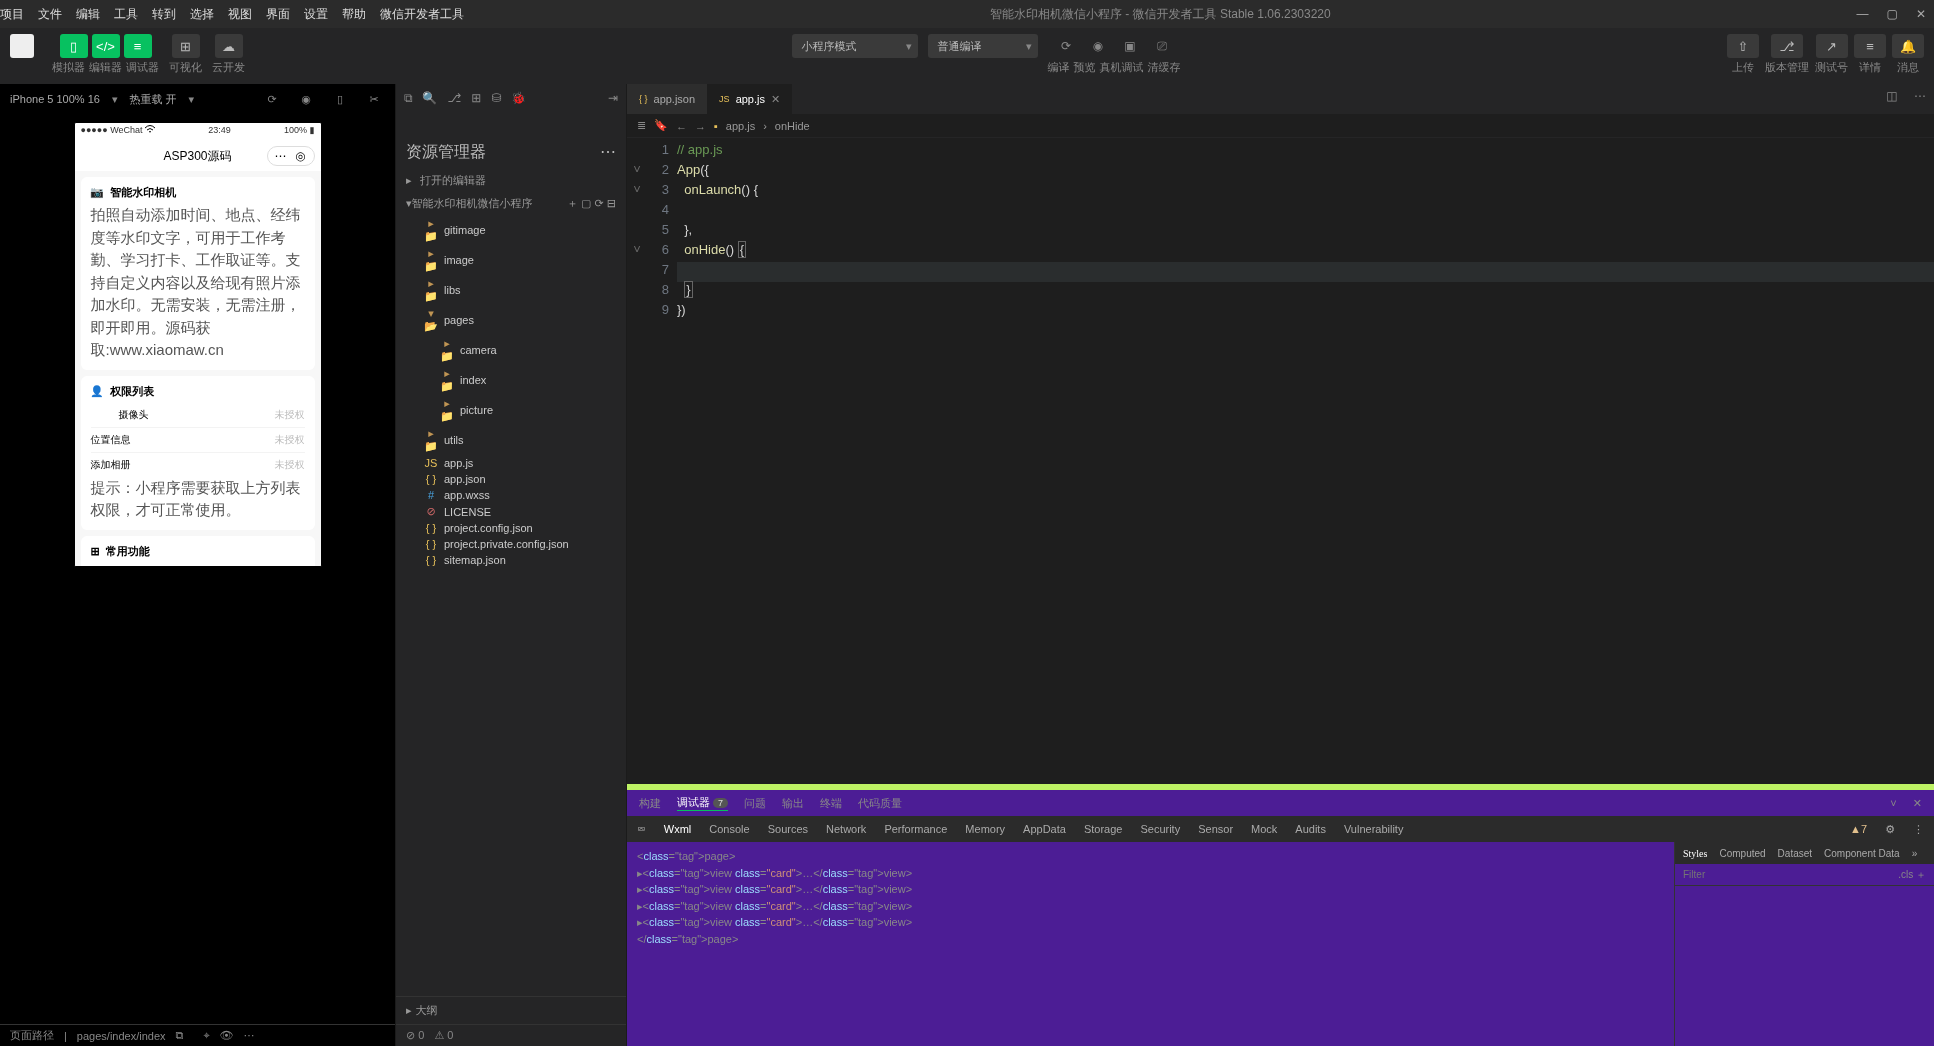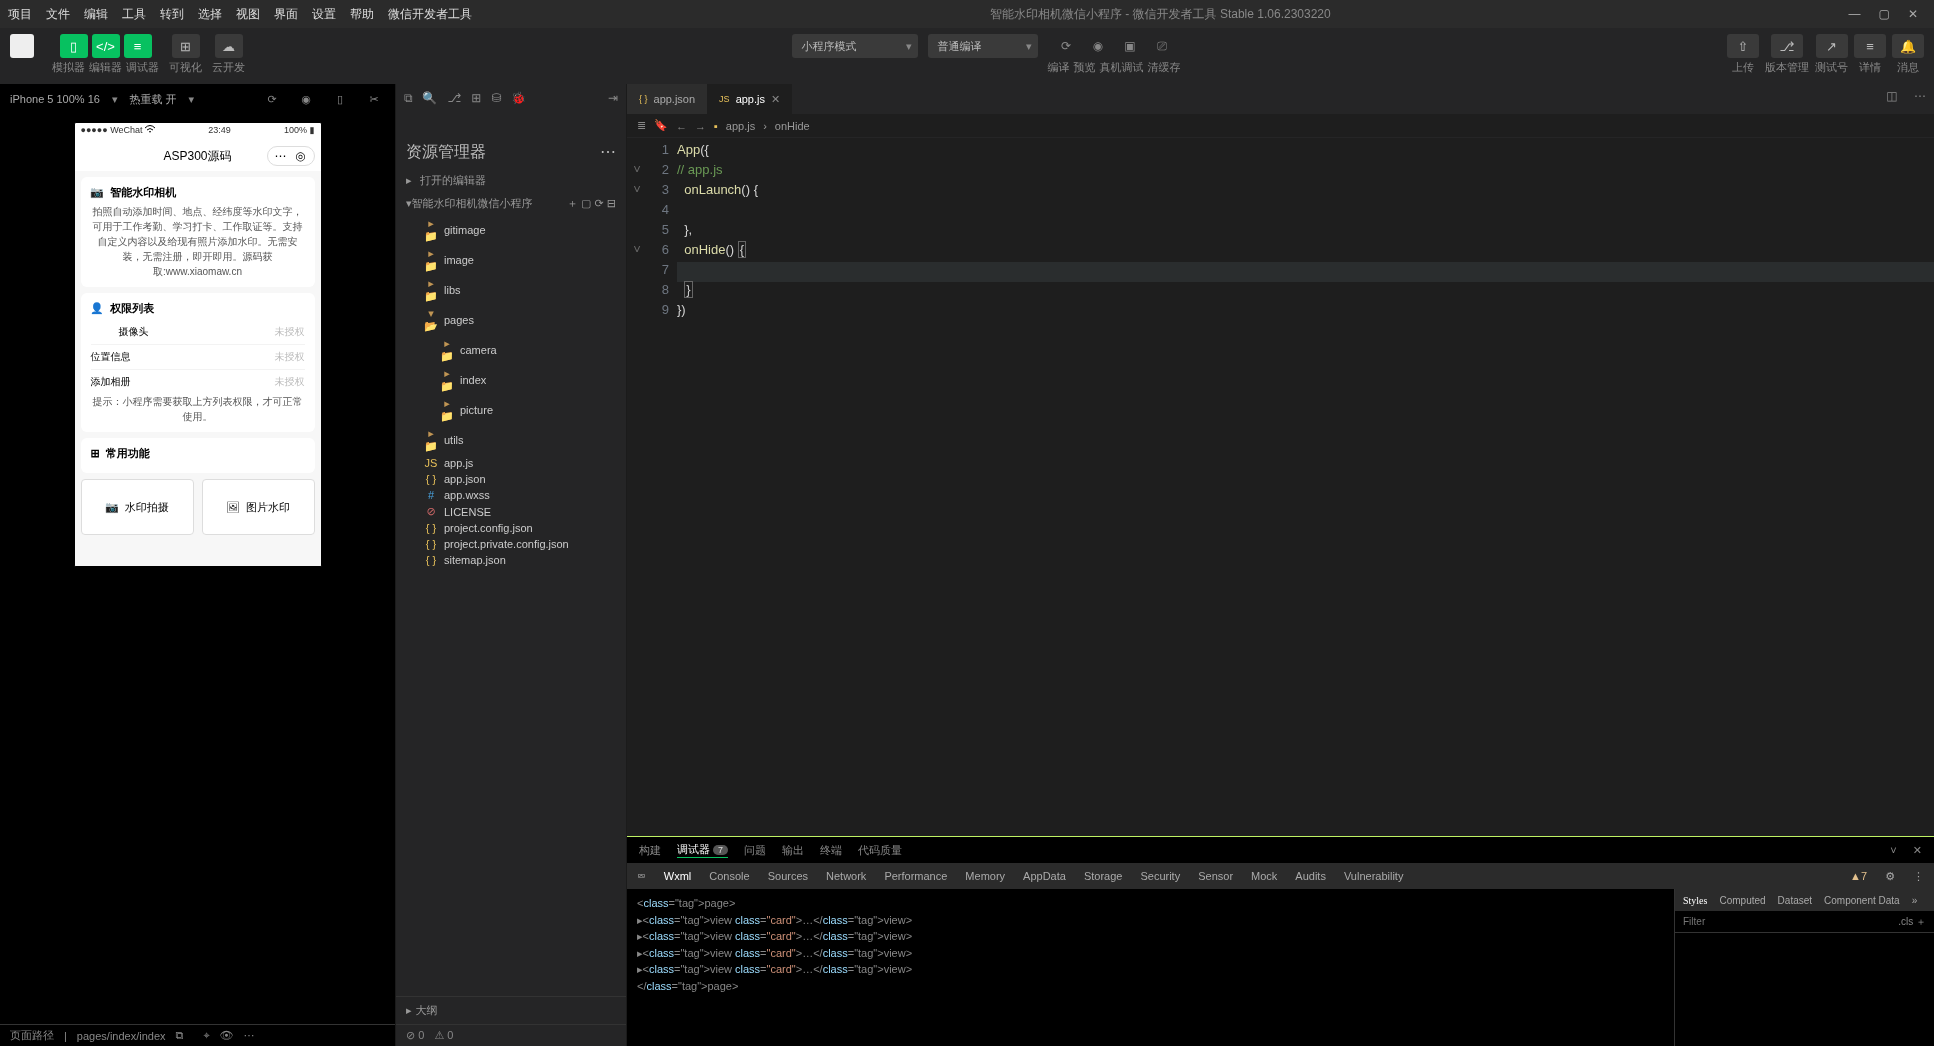--- a/index.html
+++ b/index.html
@@ -1,17 +1,17 @@
 <!DOCTYPE html>
 <html><head>
 <meta charset="utf-8">
 <style>
 * { margin: 0; padding: 0; box-sizing: border-box; font-family: "Microsoft YaHei", Arial, sans-serif; }
 body { background: #1e1e1e; color: #ccc; font-size: 12px; width: 1934px; height: 1046px; overflow: hidden; display:flex; flex-direction:column;}
-.menubar { height: 28px; background:#2b2b2b; display:flex; align-items:center; padding:0 8px; gap:14px; font-size:12px; color:#ddd;}
+.menubar { height: 28px; background:#2b2b2b; display:flex; align-items:center; padding:0 0; gap:14px; font-size:12px; color:#ddd;}
 .menubar .spacer{flex:1;}
 .menubar .title{color:#888;}
 .wincontrols{display:flex; gap:18px; color:#aaa; padding-right:8px;}
 .toolbar{height:56px; background:#252526; display:flex; align-items:flex-start; padding:6px 10px; gap:10px;}
 .tb-group{display:flex; flex-direction:column; align-items:center; gap:2px;}
 .tb-btnrow{display:flex; gap:4px;}
 .tb-btn{width:28px;height:24px;border-radius:3px;background:#3a3a3a;display:flex;align-items:center;justify-content:center;color:#bbb;font-size:13px;}
 .tb-btn.green{background:#07c160;color:#fff;}
 .tb-label{font-size:11px;color:#888;}
 .tb-select{height:24px;background:#3a3a3a;border-radius:3px;padding:0 22px 0 10px;color:#bbb;font-size:11px;display:flex;align-items:center;position:relative;}
@@ -28,21 +28,21 @@
 .sim-tb-icon{width:22px;height:22px;display:flex;align-items:center;justify-content:center;color:#888;}
 .sim-canvas{flex:1;display:flex;align-items:flex-start;justify-content:center;padding-top:8px;}
 .phone{width:248px;height:445px;background:#fff;border:1px solid #000;border-radius:2px;display:flex;flex-direction:column;overflow:hidden;color:#000;}
 .phone-status{height:18px;padding:2px 6px;display:flex;justify-content:space-between;font-size:9px;color:#333;}
 .phone-title{height:30px;display:flex;align-items:center;justify-content:center;font-size:12px;position:relative;}
 .phone-title .capsule{position:absolute;right:6px;display:flex;gap:6px;border:1px solid #ddd;border-radius:14px;padding:2px 6px;}
 .capsule span{width:14px;height:14px;display:flex;align-items:center;justify-content:center;}
 .phone-body{flex:1;background:#f7f7f7;overflow:auto;}
 .card{background:#fff;margin:6px;border-radius:6px;padding:8px 10px;font-size:10px;}
 .card h3{font-size:11px;display:flex;align-items:center;gap:6px;margin-bottom:4px;}
-.card p{color:#555;line-height:1.5;font-size:10px;text-align:center;}
+.card p{color:#555;line-height:1.5;font-size:15px;}
 .perm-row{display:flex;justify-content:space-between;padding:5px 0;font-size:10px;border-top:1px solid #f3f3f3;}
 .perm-row:first-of-type{border-top:none;margin-left:28px;}
 .perm-row .status{color:#bbb;}
 .hint{color:#aaa;font-size:9px;}
 .share-row{text-align:center;margin:6px;padding:10px;background:#fff;font-size:11px;}
 .func-row{display:flex;gap:8px;margin:6px;}
 .func-btn{flex:1;border:1px solid #ddd;border-radius:4px;height:56px;display:flex;align-items:center;justify-content:center;gap:6px;font-size:11px;background:#fff;}
 
 .explorer{width:232px;background:#252526;display:flex;flex-direction:column;border-left:1px solid #1b1b1b;border-right:1px solid #1b1b1b;}
 .exp-iconbar{height:28px;display:flex;align-items:center;gap:10px;padding:0 8px;color:#888;}
@@ -75,21 +75,21 @@
 .gutter{width:30px;color:#6e7681;text-align:right;padding:4px 8px 0 0;}
 .gutter div{height:20px;}
 .code-lines{flex:1;padding-top:4px;}
 .code-lines div{height:20px;white-space:pre;}
 .code-lines .hl{background:#2a2d2e;}
 .cmt{color:#6a9955;}
 .fn{color:#dcdcaa;}
 .pn{color:#d4d4d4;}
 .brk{border:1px solid #666;padding:0 1px;}
 
-.bottom{height:210px;display:flex;flex-direction:column;background:#000000;border-top:1px solid #bef264;}
+.bottom{height:262px;display:flex;flex-direction:column;background:#4c1d95;border-top:6px solid #bef264;}
 .bt-tabs{height:26px;display:flex;align-items:center;gap:16px;padding:0 12px;font-size:11px;color:#888;}
 .bt-tabs .active{color:#fff;border-bottom:1px solid #07c160;}
 .bt-tabs .badge{background:#555;color:#ddd;border-radius:8px;font-size:9px;padding:0 5px;}
 .bt-tabs .fill{flex:1;}
 .devtabs{height:26px;background:#2b2b2b;display:flex;align-items:center;gap:18px;padding:0 10px;font-size:11px;color:#aaa;}
 .devtabs .active{color:#fff;}
 .devtabs .fill{flex:1;}
 .devtabs .warn{color:#e2c08d;}
 .dev-body{flex:1;display:flex;min-height:0;}
 .dom-view{flex:1;padding:6px 10px;font-family:Consolas,monospace;font-size:11px;color:#888;}
@@ -423,22 +423,22 @@
           <div>2</div>
           <div>3</div>
           <div>4</div>
           <div>5</div>
           <div>6</div>
           <div>7</div>
           <div>8</div>
           <div>9</div>
         </div>
       <div class="code-lines" id="code-lines">
+          <div><span class="cmt">// app.js</span></div>
           <div><span class="fn">App</span><span class="pn">({</span></div>
-          <div><span class="cmt">// app.js</span></div>
           <div>  <span class="fn">onLaunch</span><span class="pn">() {</span></div>
           <div></div>
           <div>  <span class="pn">},</span></div>
           <div>  <span class="fn">onHide</span><span class="pn">() </span><span class="brk">{</span></div>
           <div class="hl">    </div>
           <div>  <span class="brk">}</span></div>
           <div><span class="pn">})</span></div>
         </div>
     </div>
 

